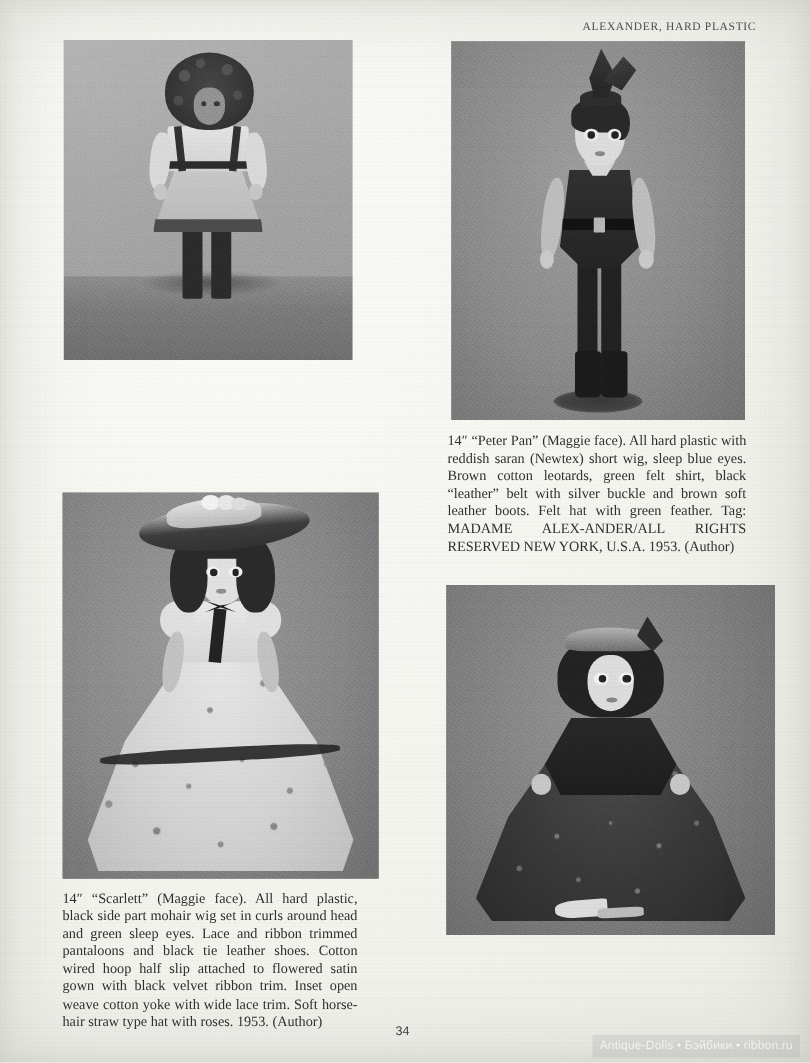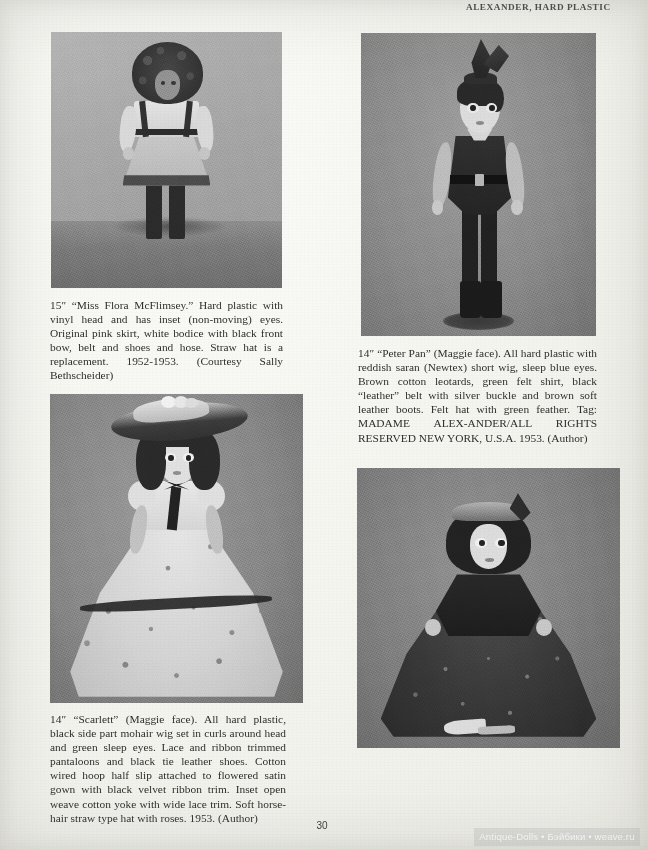--- a/index.html
+++ b/index.html
@@ -39,25 +39,25 @@
     position: absolute;
     inset: 0;
     pointer-events: none;
     box-shadow: inset 0 0 70px rgba(120,120,110,0.22), inset 0 0 18px rgba(140,140,130,0.14);
   }
 
   
   #runhead {
     position: absolute;
     left: 466px;
-    top: 2px;
+    top: 16px;
     width: 150px;
     font-family: "Liberation Serif", serif;
     font-size: 9.2px;
-    font-weight: bold;
+    font-weight: normal;
     letter-spacing: .55px;
     color: #4a4a48;
     white-space: nowrap;
   }
 
   
   .photo {
     position: absolute;
     overflow: hidden;
     filter: grayscale(100%) contrast(1.02);
@@ -336,26 +336,25 @@
     <div class="inner" style="left:45%; top:25%; width:4.6%; height:3.4%; background:#efefe7; border-radius:50%;"></div>
     <div class="inner" style="left:52.5%; top:25%; width:4.6%; height:3.4%; background:#efefe7; border-radius:50%;"></div>
     <div class="inner" style="left:46.2%; top:25.7%; width:2.4%; height:2.3%; background:#25251f; border-radius:50%;"></div>
     <div class="inner" style="left:53.7%; top:25.7%; width:2.4%; height:2.3%; background:#25251f; border-radius:50%;"></div>
     <div class="inner" style="left:48.6%; top:32%; width:3.6%; height:1.5%; background:#86867c; border-radius:50%;"></div>
 
     <div class="inner" style="left:33%; top:90%; width:16%; height:5%; background:#dcdcd2; border-radius:40% 10% 10% 40%; transform:rotate(-4deg);"></div>
     <div class="inner" style="left:46%; top:92%; width:14%; height:3%; background:#bcbcb2; border-radius:20%; transform:rotate(-3deg);"></div>
   </div>
 
-  <div class="caption" style="left:50px; top:298px; width:233px;">15″ “Miss Flora McFlimsey.” Hard plastic with vinyl head and has inset (non-moving) eyes. Original pink skirt, white bodice with black front bow, belt and shoes and hose. Straw hat is a replacement. 1952-1953. (Courtesy Sally Bethscheider)</div>
 
   <div class="caption" style="left:358px; top:346px; width:239px;">14″ “Peter Pan” (Maggie face). All hard plastic with reddish saran (Newtex) short wig, sleep blue eyes. Brown cotton leotards, green felt shirt, black “leather” belt with silver buckle and brown soft leather boots. Felt hat with green feather. Tag: MADAME ALEX-ANDER/ALL RIGHTS RESERVED NEW YORK, U.S.A. 1953. (Author)</div>
 
   <div class="caption" style="left:50px; top:712px; width:236px;">14″ “Scarlett” (Maggie face). All hard plastic, black side part mohair wig set in curls around head and green sleep eyes. Lace and ribbon trimmed pantaloons and black tie leather shoes. Cotton wired hoop half slip attached to flowered satin gown with black velvet ribbon trim. Inset open weave cotton yoke with wide lace trim. Soft horse-hair straw type hat with roses. 1953. (Author)</div>
 
 
-  <div id="folio">30</div>
-
-  <div id="watermark">Antique-Dolls • Бэйбики • weave.ru</div>
+  <div id="folio">34</div>
+
+  <div id="watermark">Antique-Dolls • Бэйбики • ribbon.ru</div>
 
   <div id="grain"></div>
   <div id="vignette"></div>
 </div>
 
 </body></html>

